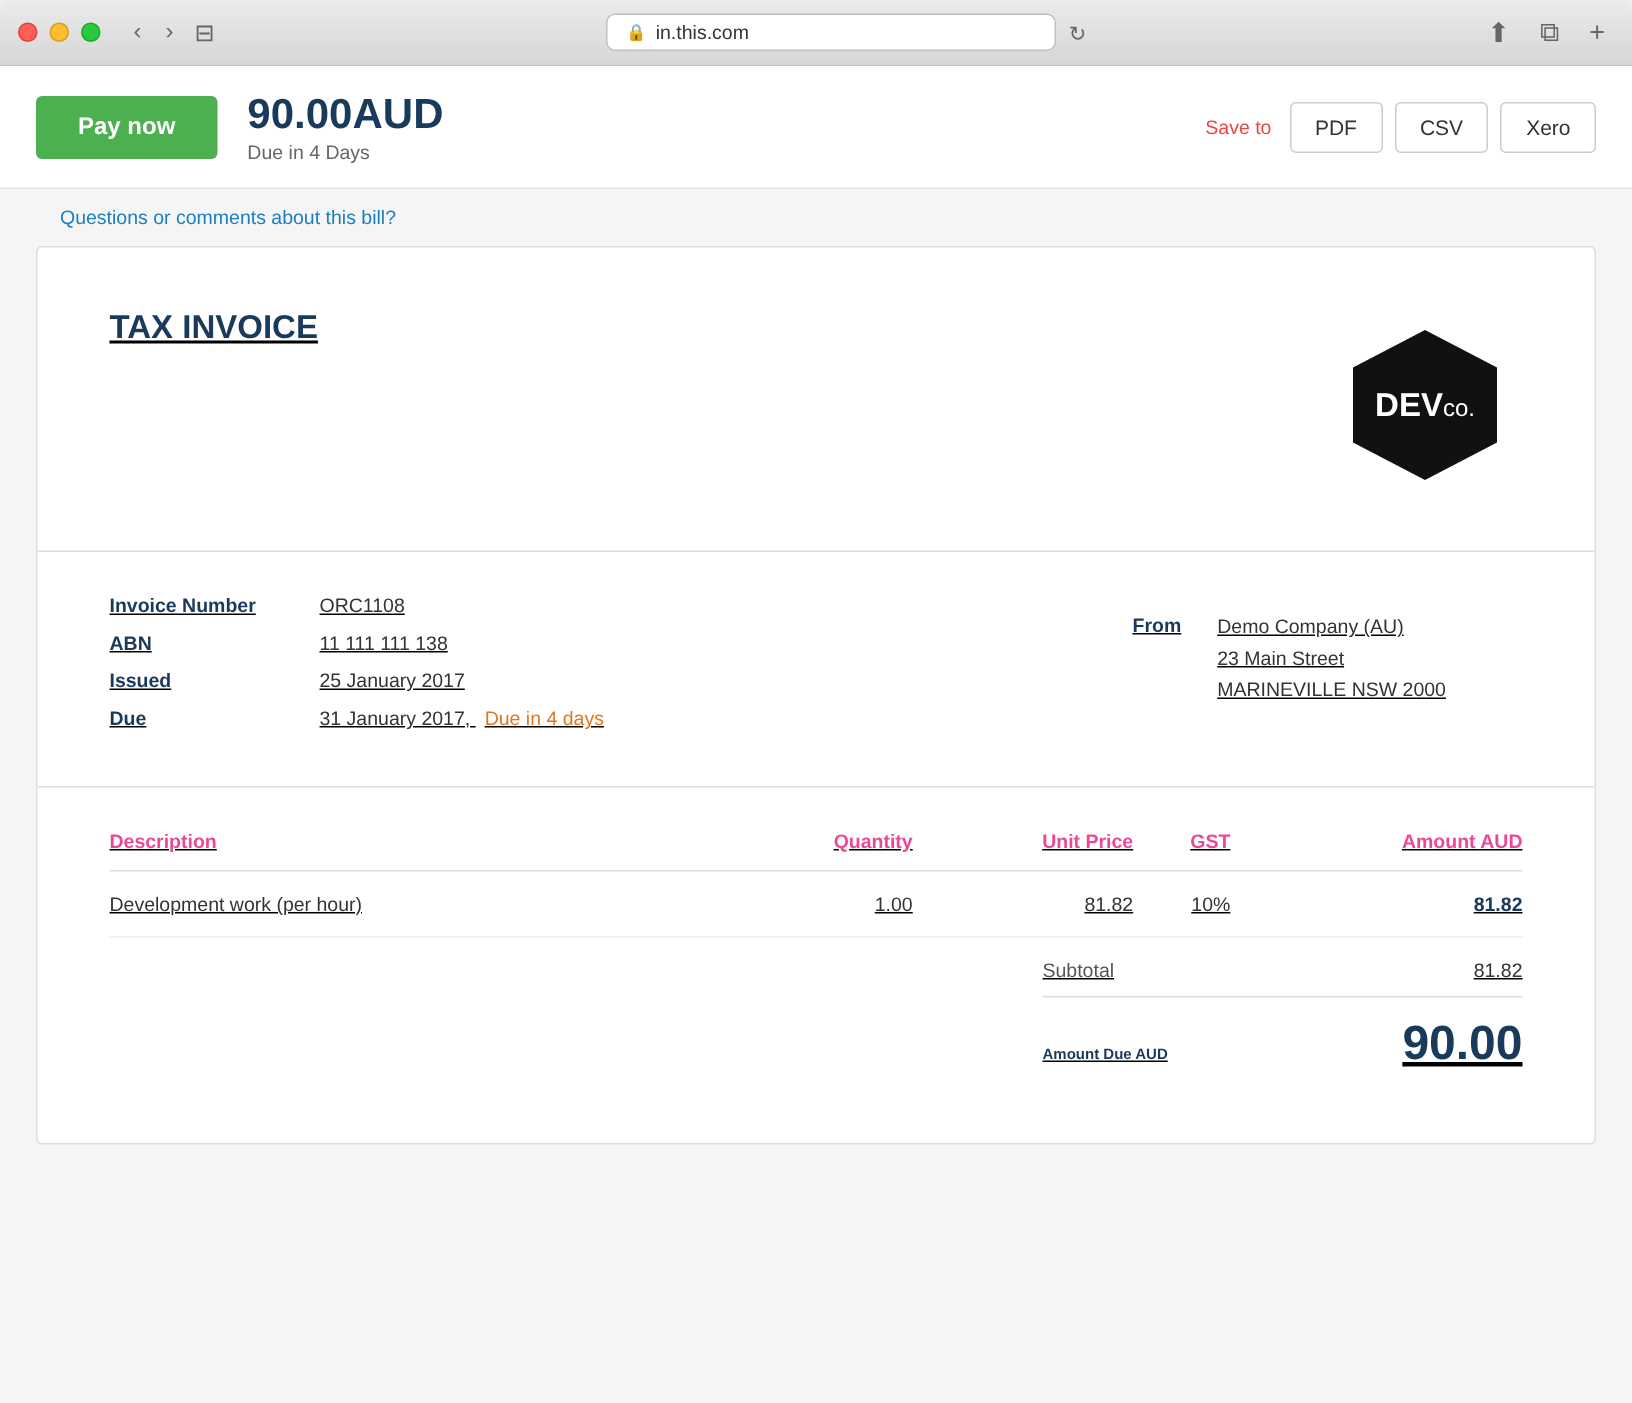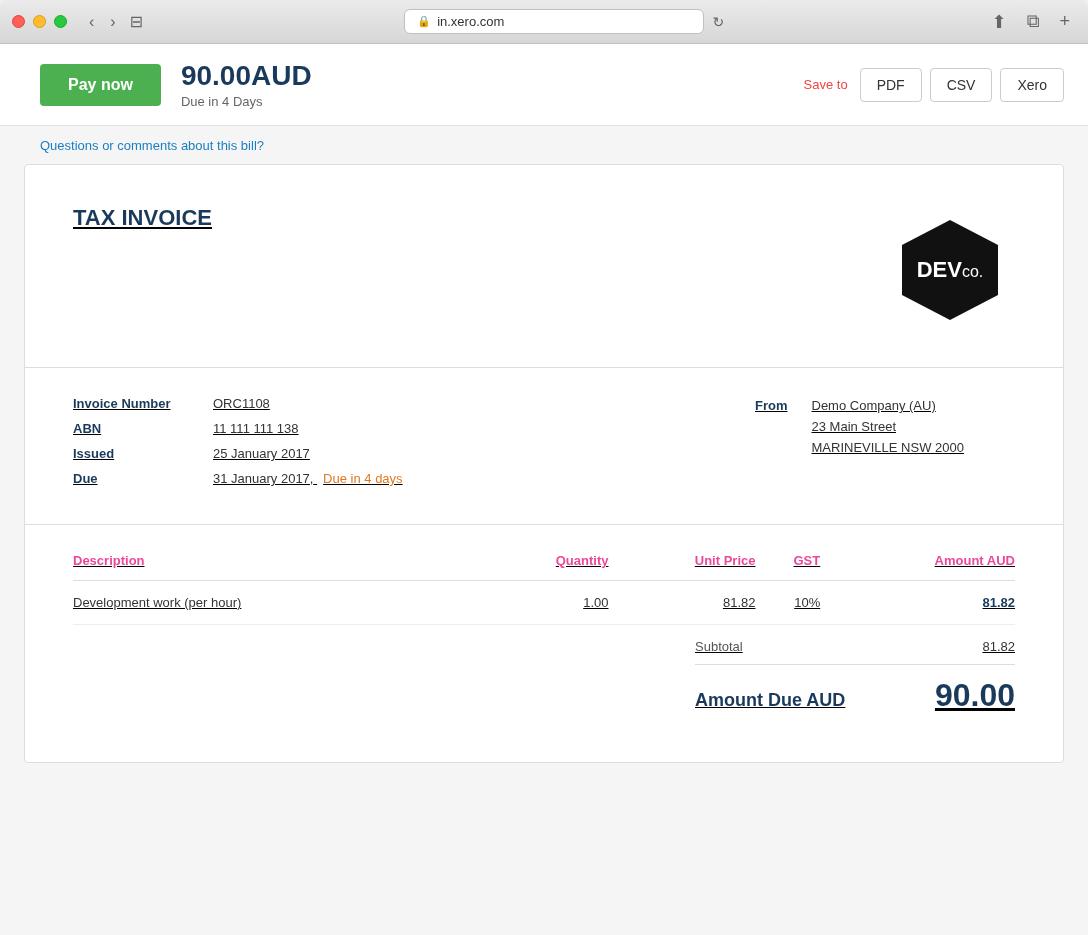--- a/index.html
+++ b/index.html
@@ -136,21 +136,20 @@
 
     .pay-now-btn {
       background: #4caf50;
       color: white;
       border: none;
       border-radius: 4px;
       padding: 12px 28px;
       font-size: 16px;
       font-weight: 600;
       cursor: pointer;
-      margin-left: 16px;
     }
 
     .amount-due-section {
       display: flex;
       flex-direction: column;
       margin-left: 20px;
     }
 
     .amount-due-value {
       font-size: 28px;
@@ -265,20 +264,21 @@
       color: #333;
     }
 
     .detail-value .due-highlight {
       color: #e07820;
       margin-left: 6px;
     }
 
     .invoice-right-details {
       min-width: 260px;
+      margin-top: 12px;
     }
 
     .from-section {
       display: flex;
       gap: 24px;
     }
 
     .from-label {
       font-size: 13px;
       font-weight: 700;
@@ -353,21 +353,21 @@
     .amount-due-row {
       display: flex;
       justify-content: space-between;
       align-items: baseline;
       padding: 12px 0 8px 0;
       border-top: 1px solid #ddd;
       margin-top: 4px;
     }
 
     .amount-due-label {
-      font-size: 18px;
+      font-size: 10px;
       font-weight: 700;
       color: #1a3a5c;
     }
 
     .amount-due-big {
       font-size: 32px;
       font-weight: 700;
       color: #1a3a5c;
     }
   </style>
@@ -382,21 +382,21 @@
       <div class="traffic-light tl-maximize"></div>
     </div>
     <div class="nav-buttons">
       <button class="nav-btn">‹</button>
       <button class="nav-btn">›</button>
     </div>
     <button class="sidebar-btn">⊟</button>
     <div class="address-bar-container">
       <div class="address-bar">
         <span class="lock-icon">🔒</span>
-        <span>in.xero.com</span>
+        <span>in.this.com</span>
       </div>
       <button class="refresh-btn">↻</button>
     </div>
     <div class="toolbar-actions">
       <button class="toolbar-icon-btn">⬆</button>
       <button class="toolbar-icon-btn">⧉</button>
       <button class="toolbar-icon-btn">+</button>
     </div>
   </div>
 

